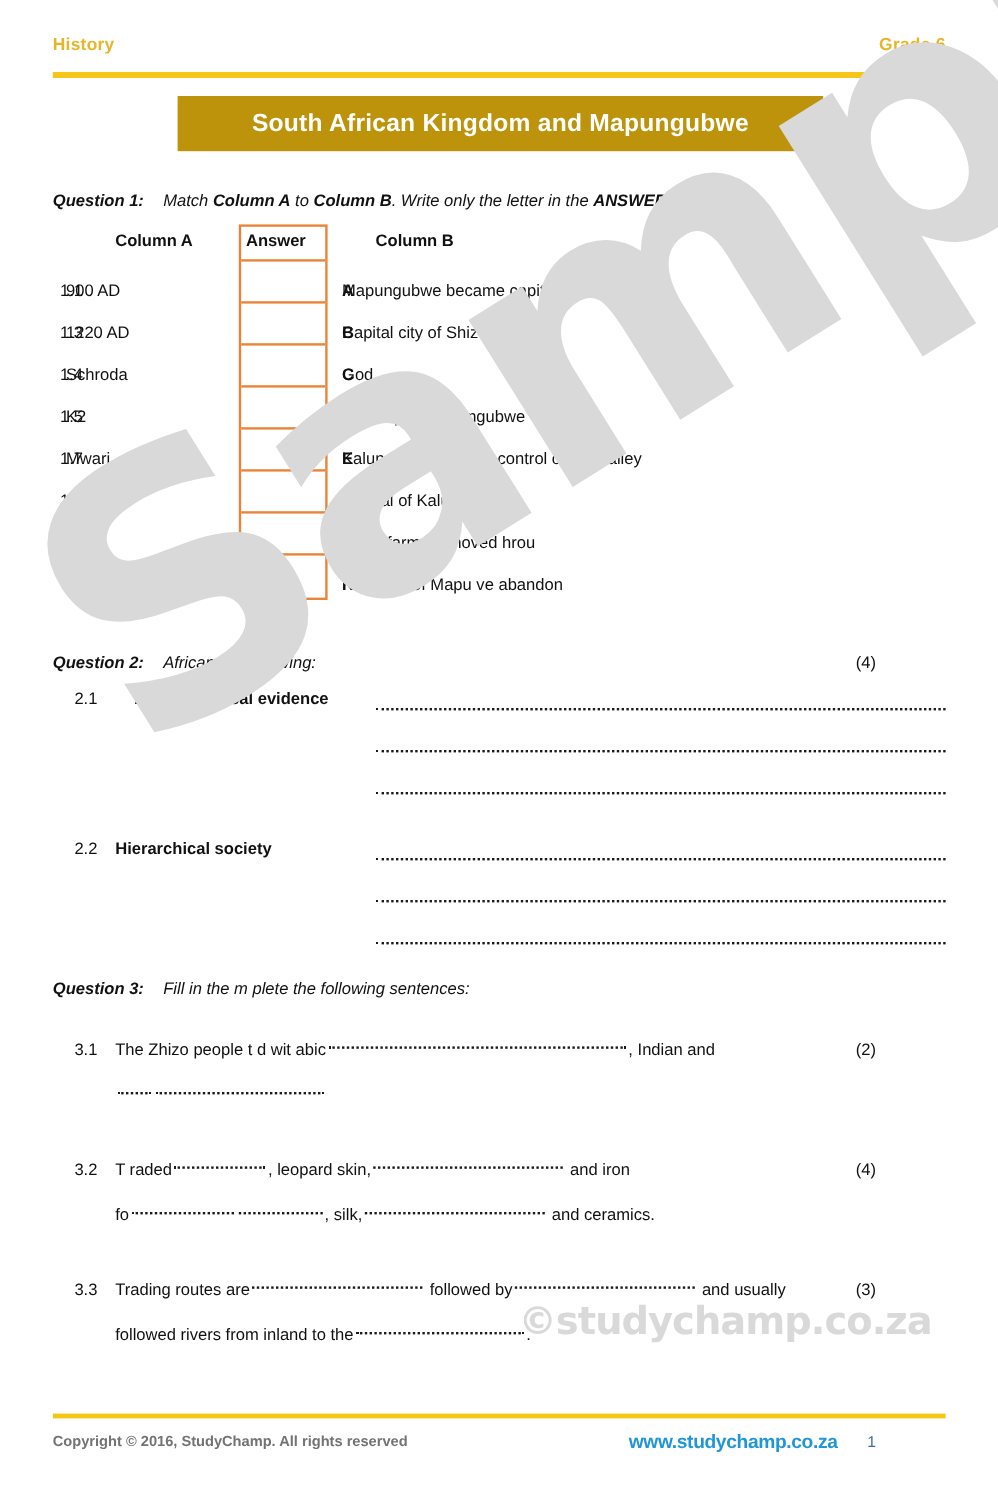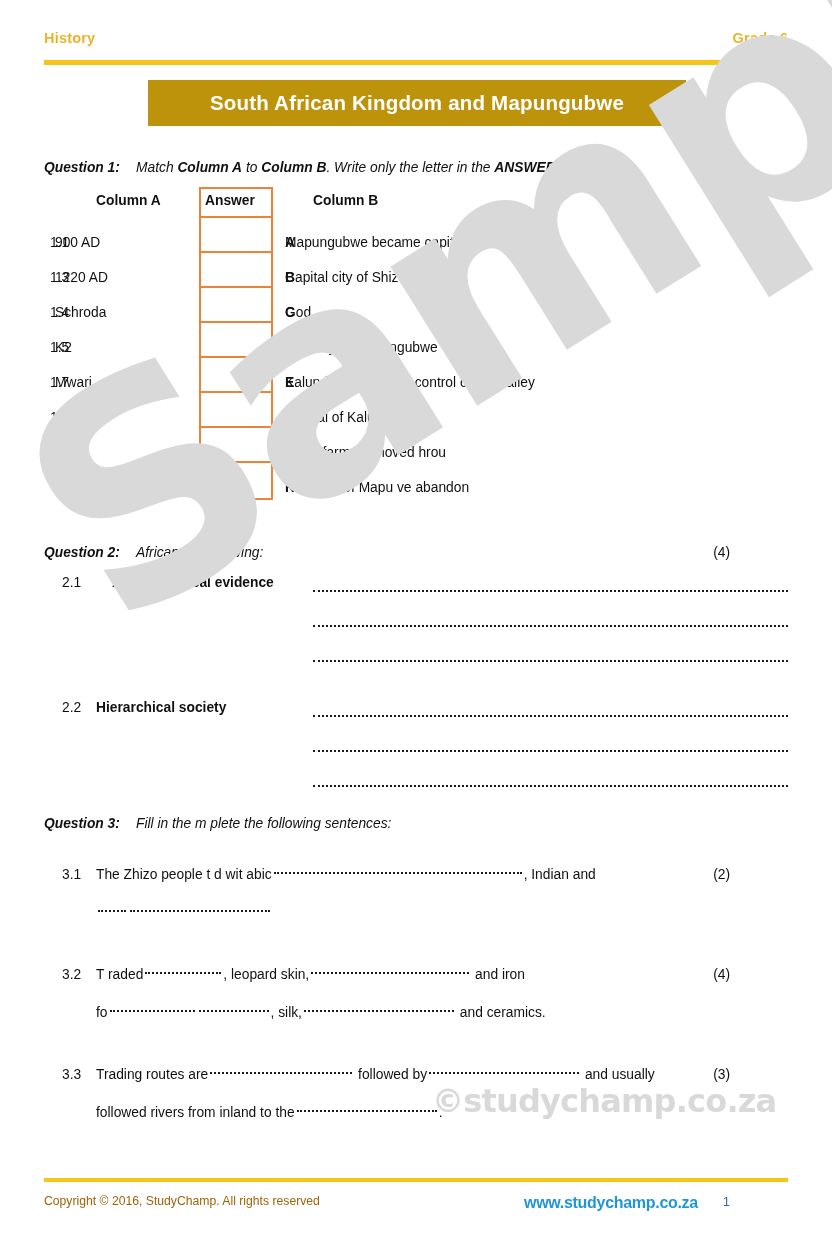--- a/index.html
+++ b/index.html
@@ -109,21 +109,21 @@
     border-bottom: 2px dotted #1a1a1a; height: 1px;
     margin: 0 2px 5px 2px;
   }
 
   
   .footer-rule {
     position: absolute; left: 44px; bottom: 68px; width: 744px; height: 4px;
     background: #f5c518;
   }
   .footer-copy {
-    position: absolute; left: 44px; bottom: 42px; font-size: 12.2px; color: #a16207;
+    position: absolute; left: 44px; bottom: 42px; font-size: 12.2px; color: #737373; font-weight: bold;
   }
   .footer-site {
     position: absolute; left: 524px; bottom: 38px;
     font-size: 16px; font-weight: bold; color: #2196d6; letter-spacing: -.3px;
   }
   .footer-page {
     position: absolute; right: 44px; bottom: 41px; font-size: 13px; color: #3b6ea5;
   }
 
   

